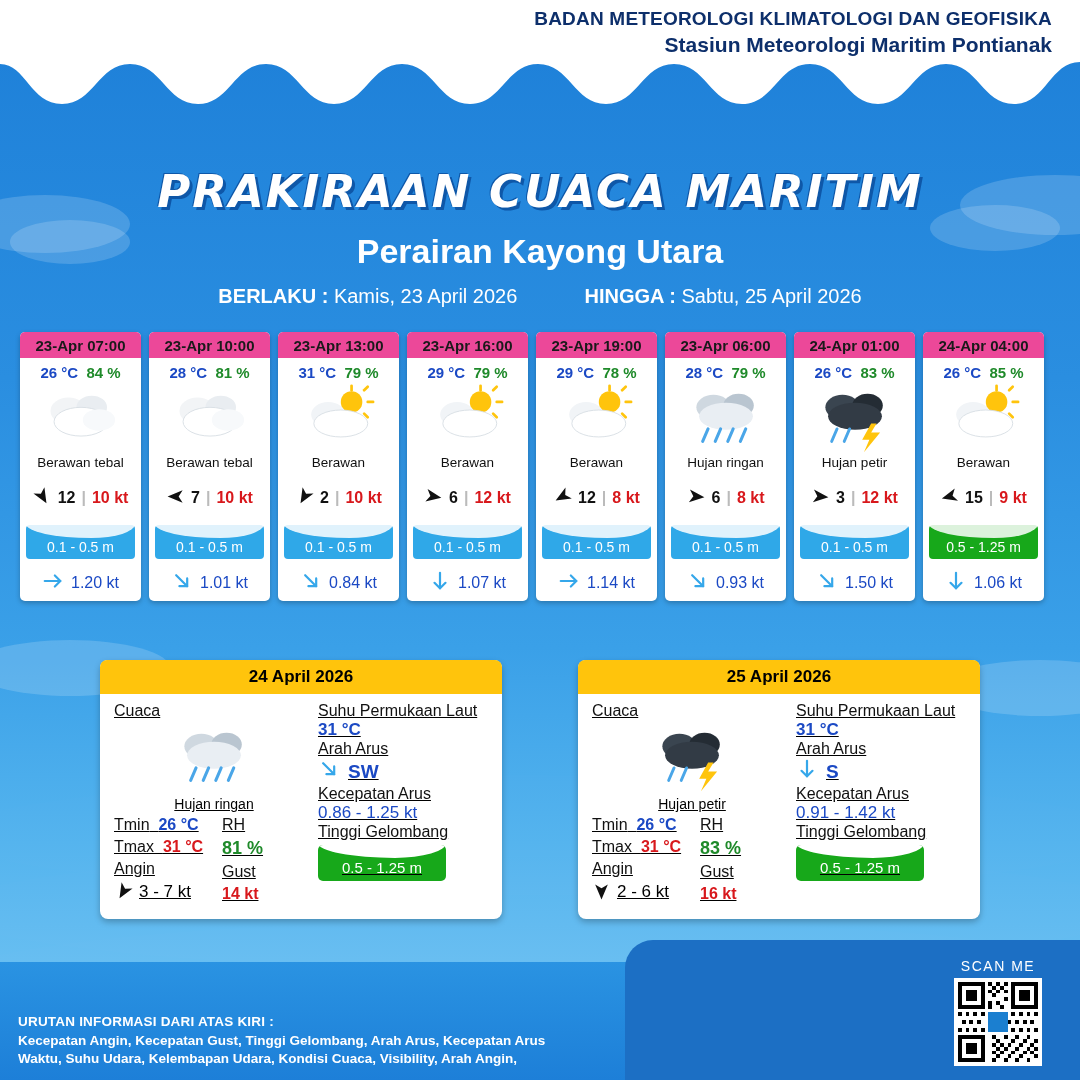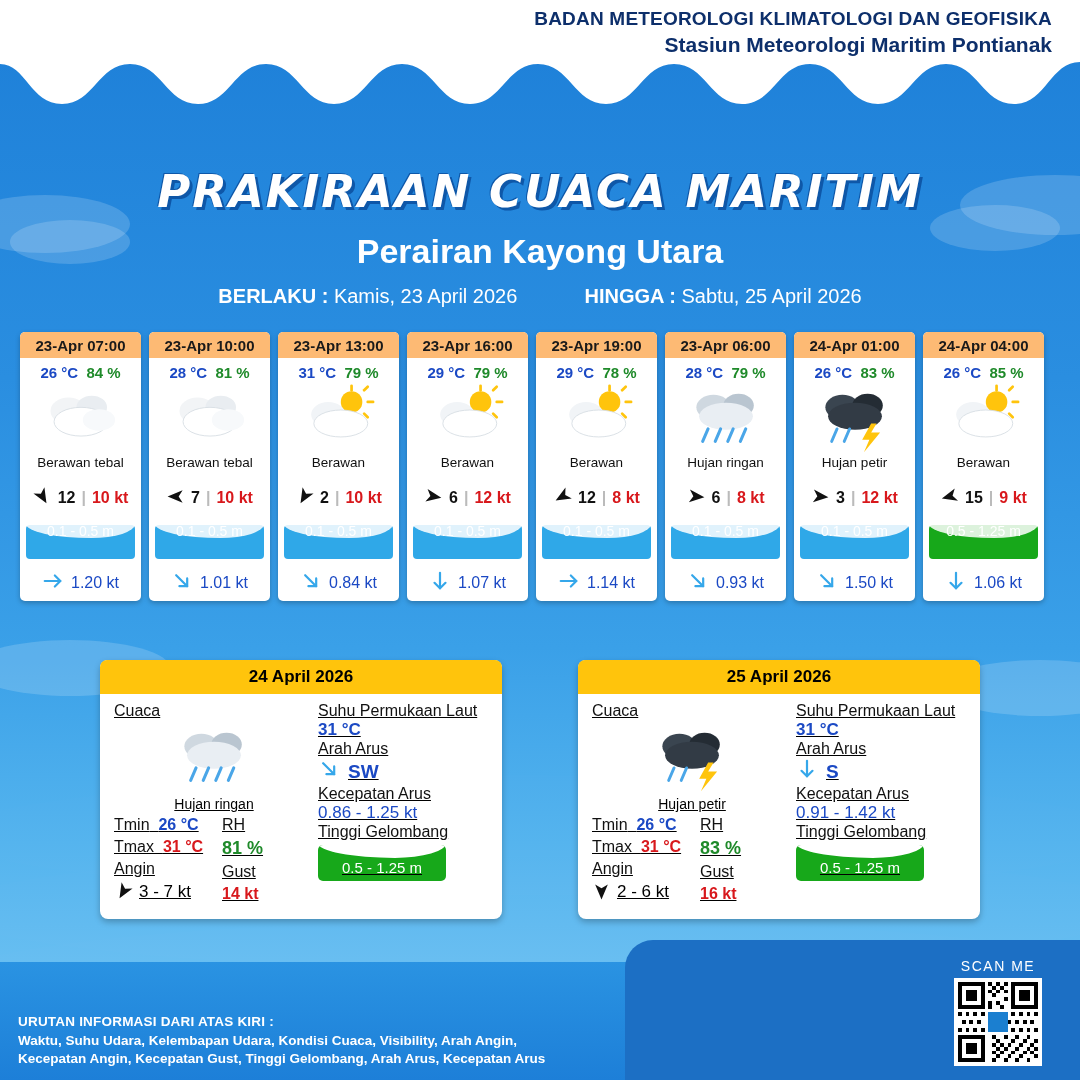--- a/index.html
+++ b/index.html
@@ -37,37 +37,37 @@
   .title-sub { position:absolute; top:232px; width:100%; text-align:center;
      font-size:34px; font-weight:bold; color:#fff; }
   .valid-row { position:absolute; top:285px; width:100%; text-align:center; color:#fff; font-size:20px; }
   .valid-row b { font-weight:bold; }
   .valid-row .sp { display:inline-block; width:56px; }
 
   
   .cards { position:absolute; top:332px; left:20px; width:1040px; display:flex; gap:8px; }
   .card { width:121px; background:#fff; border-radius:5px; overflow:hidden;
           box-shadow:0 2px 5px rgba(0,0,0,.25); }
-  .card .hd { background:#fdba74; text-align:center; font-weight:bold; font-size:15px;
+  .card .hd { background:#ec4899; text-align:center; font-weight:bold; font-size:15px;
               color:#1a1a1a; padding:5px 0 4px; border-radius:4px 4px 0 0;}
   .card .tr { text-align:center; padding:6px 0 2px; font-size:15px; font-weight:bold; }
   .card .tr .t { color:#1b49c4; }
   .card .tr .h { color:#1f8a2a; }
   .ic { height:72px; display:flex; align-items:center; justify-content:center; }
   .desc { text-align:center; font-size:13.5px; color:#111; height:22px; }
   .wind { display:flex; align-items:center; justify-content:center; gap:6px; height:42px;
           font-size:16px; font-weight:bold; }
   .wind .deg { color:#111; }
   .wind .bar { color:#bbb; }
   .wind .kt { color:#d8181c; }
   .wavebox { position:relative; height:46px; }
   .wavebox .wv { position:absolute; left:6px; right:6px; top:6px; height:34px; border-radius:4px;
        background:#2fa8e8; display:flex; align-items:flex-end; justify-content:center; }
   .wavebox .wv.green { background:#17a81a; }
-  .wavebox .wv span { font-size:14px; color:#fff; padding-bottom:20px; position:relative; z-index:2;}
+  .wavebox .wv span { font-size:14px; color:#fff; padding-bottom:4px; position:relative; z-index:2;}
   .wavebox .crest { position:absolute; left:0; right:0; top:-1px; height:14px; background:#fff;
        border-bottom-left-radius:60% 100%; border-bottom-right-radius:40% 100%; opacity:.85;}
   .curbox { display:flex; align-items:center; justify-content:center; gap:7px; height:36px;
             font-size:16px; color:#1b49c4; }
 
   
   .daily { position:absolute; top:660px; left:100px; width:880px; display:flex; gap:76px; }
   .dpanel { width:402px; background:#fff; border-radius:8px; box-shadow:0 3px 6px rgba(0,0,0,.25); }
   .dpanel .dh { background:#ffc40c; text-align:center; font-weight:bold; font-size:17px; padding:7px 0;
                 border-radius:7px 7px 0 0; }
@@ -628,22 +628,22 @@
         </div>
       </div>
     </div>
     </div>
   </div>
 
 <div class="footpanel"></div>
 <div class="rightpanel"></div>
 <div class="footnote">
   <div class="t1">URUTAN INFORMASI DARI ATAS KIRI :</div>
+  <div>Kecepatan Angin, Kecepatan Gust, Tinggi Gelombang, Arah Arus, Kecepatan Arus</div>
   <div>Waktu, Suhu Udara, Kelembapan Udara, Kondisi Cuaca, Visibility, Arah Angin,</div>
-  <div>Kecepatan Angin, Kecepatan Gust, Tinggi Gelombang, Arah Arus, Kecepatan Arus</div>
 </div>
 <div class="qr-wrap">
   <div class="scanme">SCAN ME</div>
   <div class="qr">
     <svg width="80" height="80" viewBox="0 0 21 21" shape-rendering="crispEdges">
       <rect width="21" height="21" fill="#fff"></rect>
       <g fill="#000">
         <rect x="0" y="0" width="7" height="7"></rect>
           <rect x="1" y="1" width="5" height="5" fill="#fff"></rect>
           <rect x="2" y="2" width="3" height="3"></rect>

